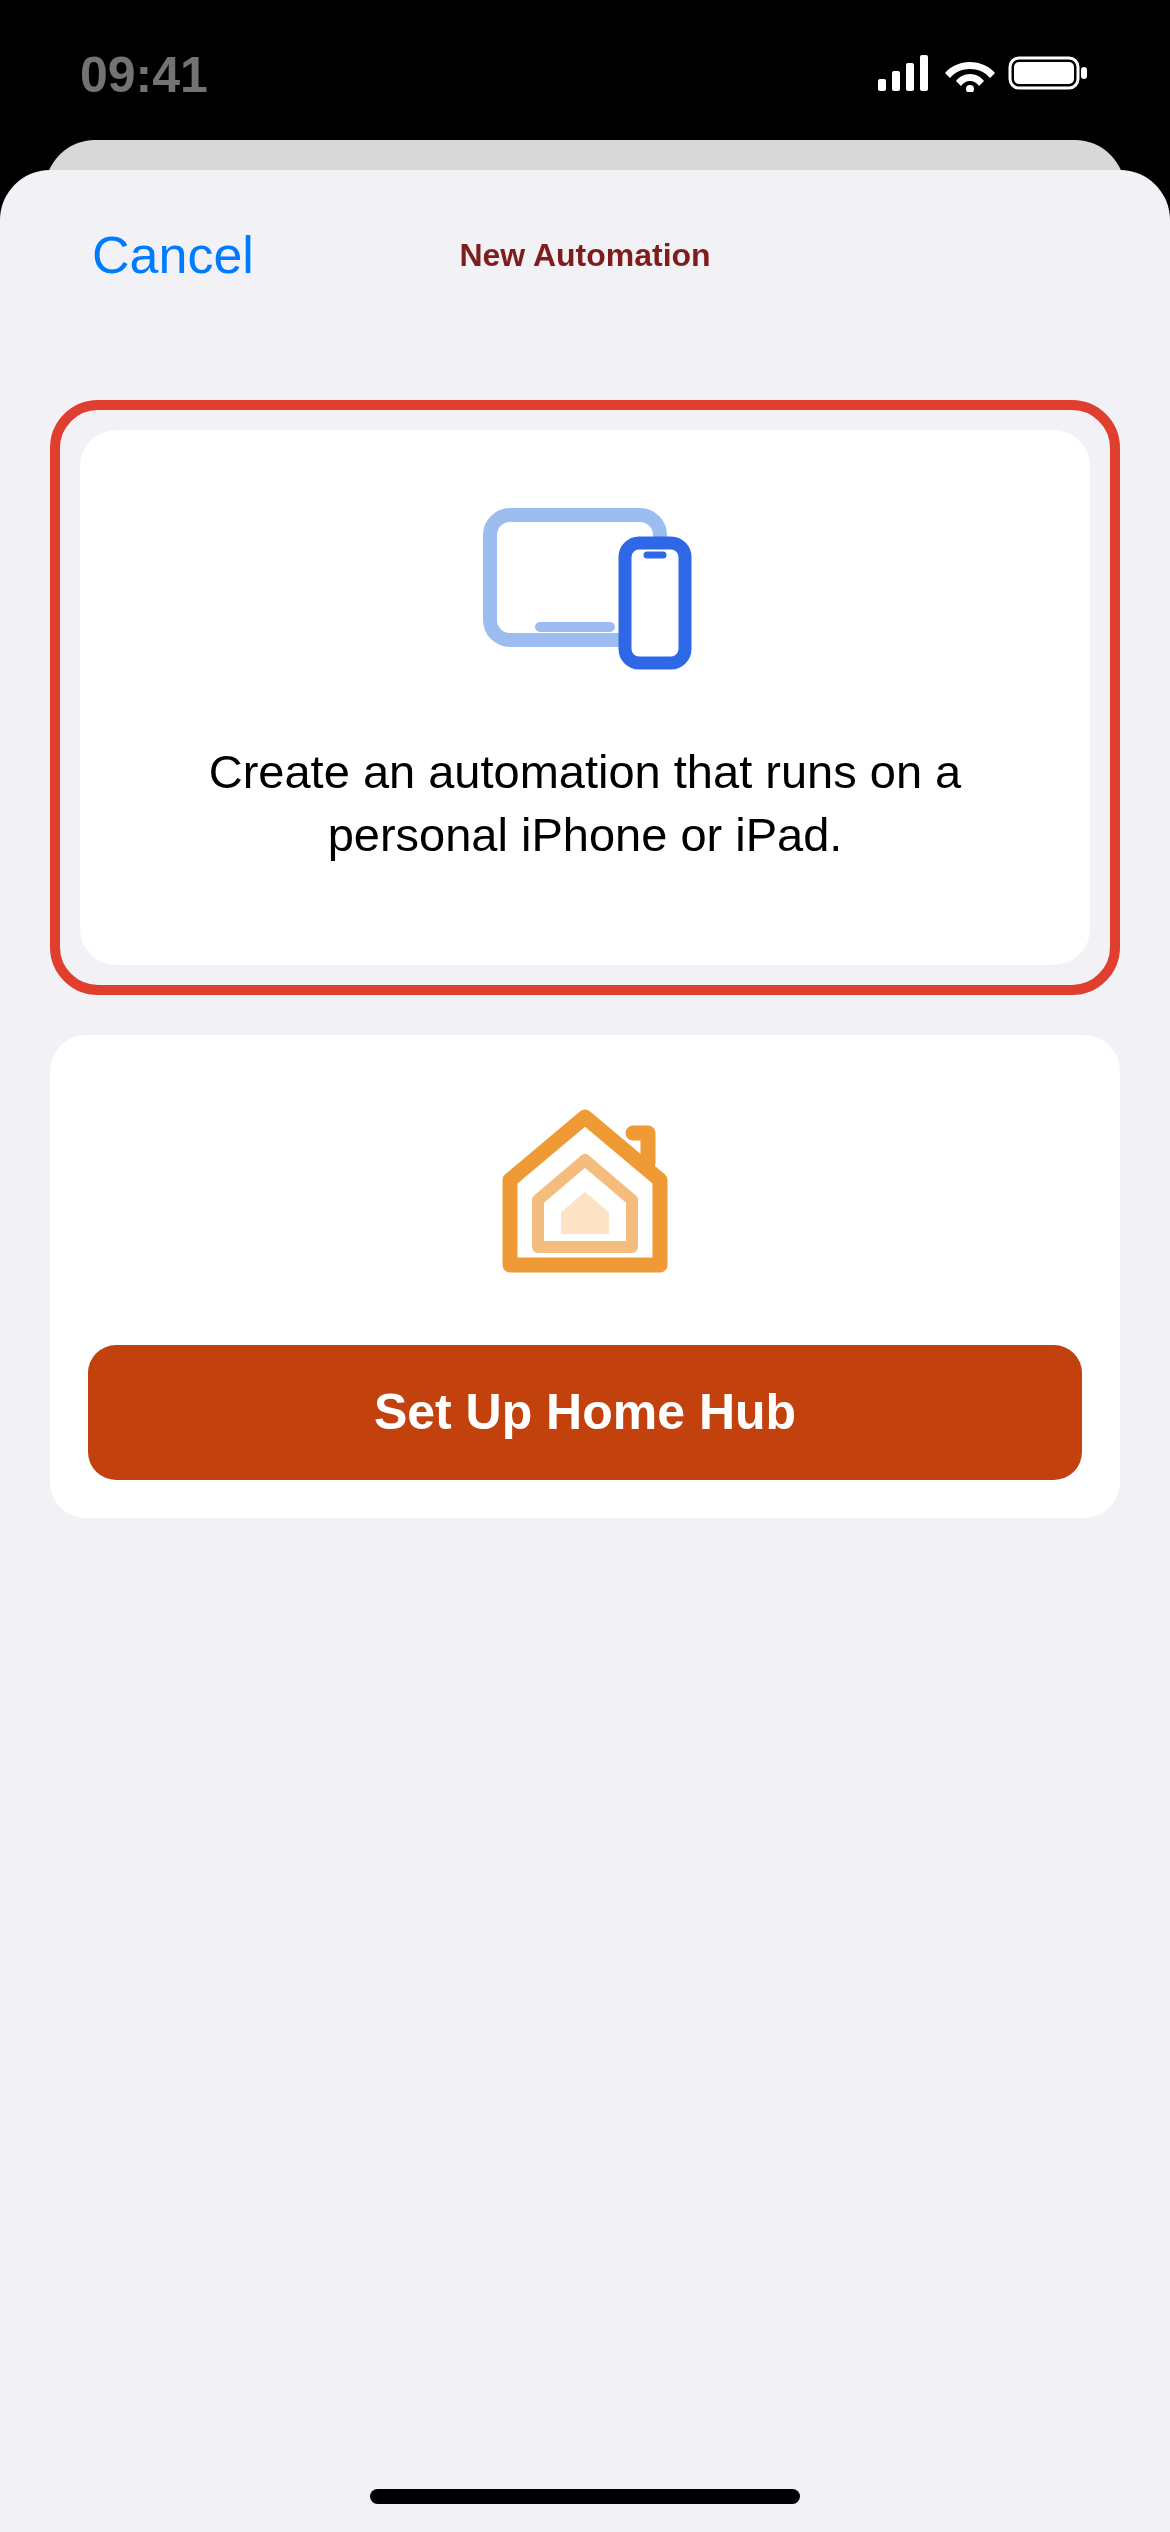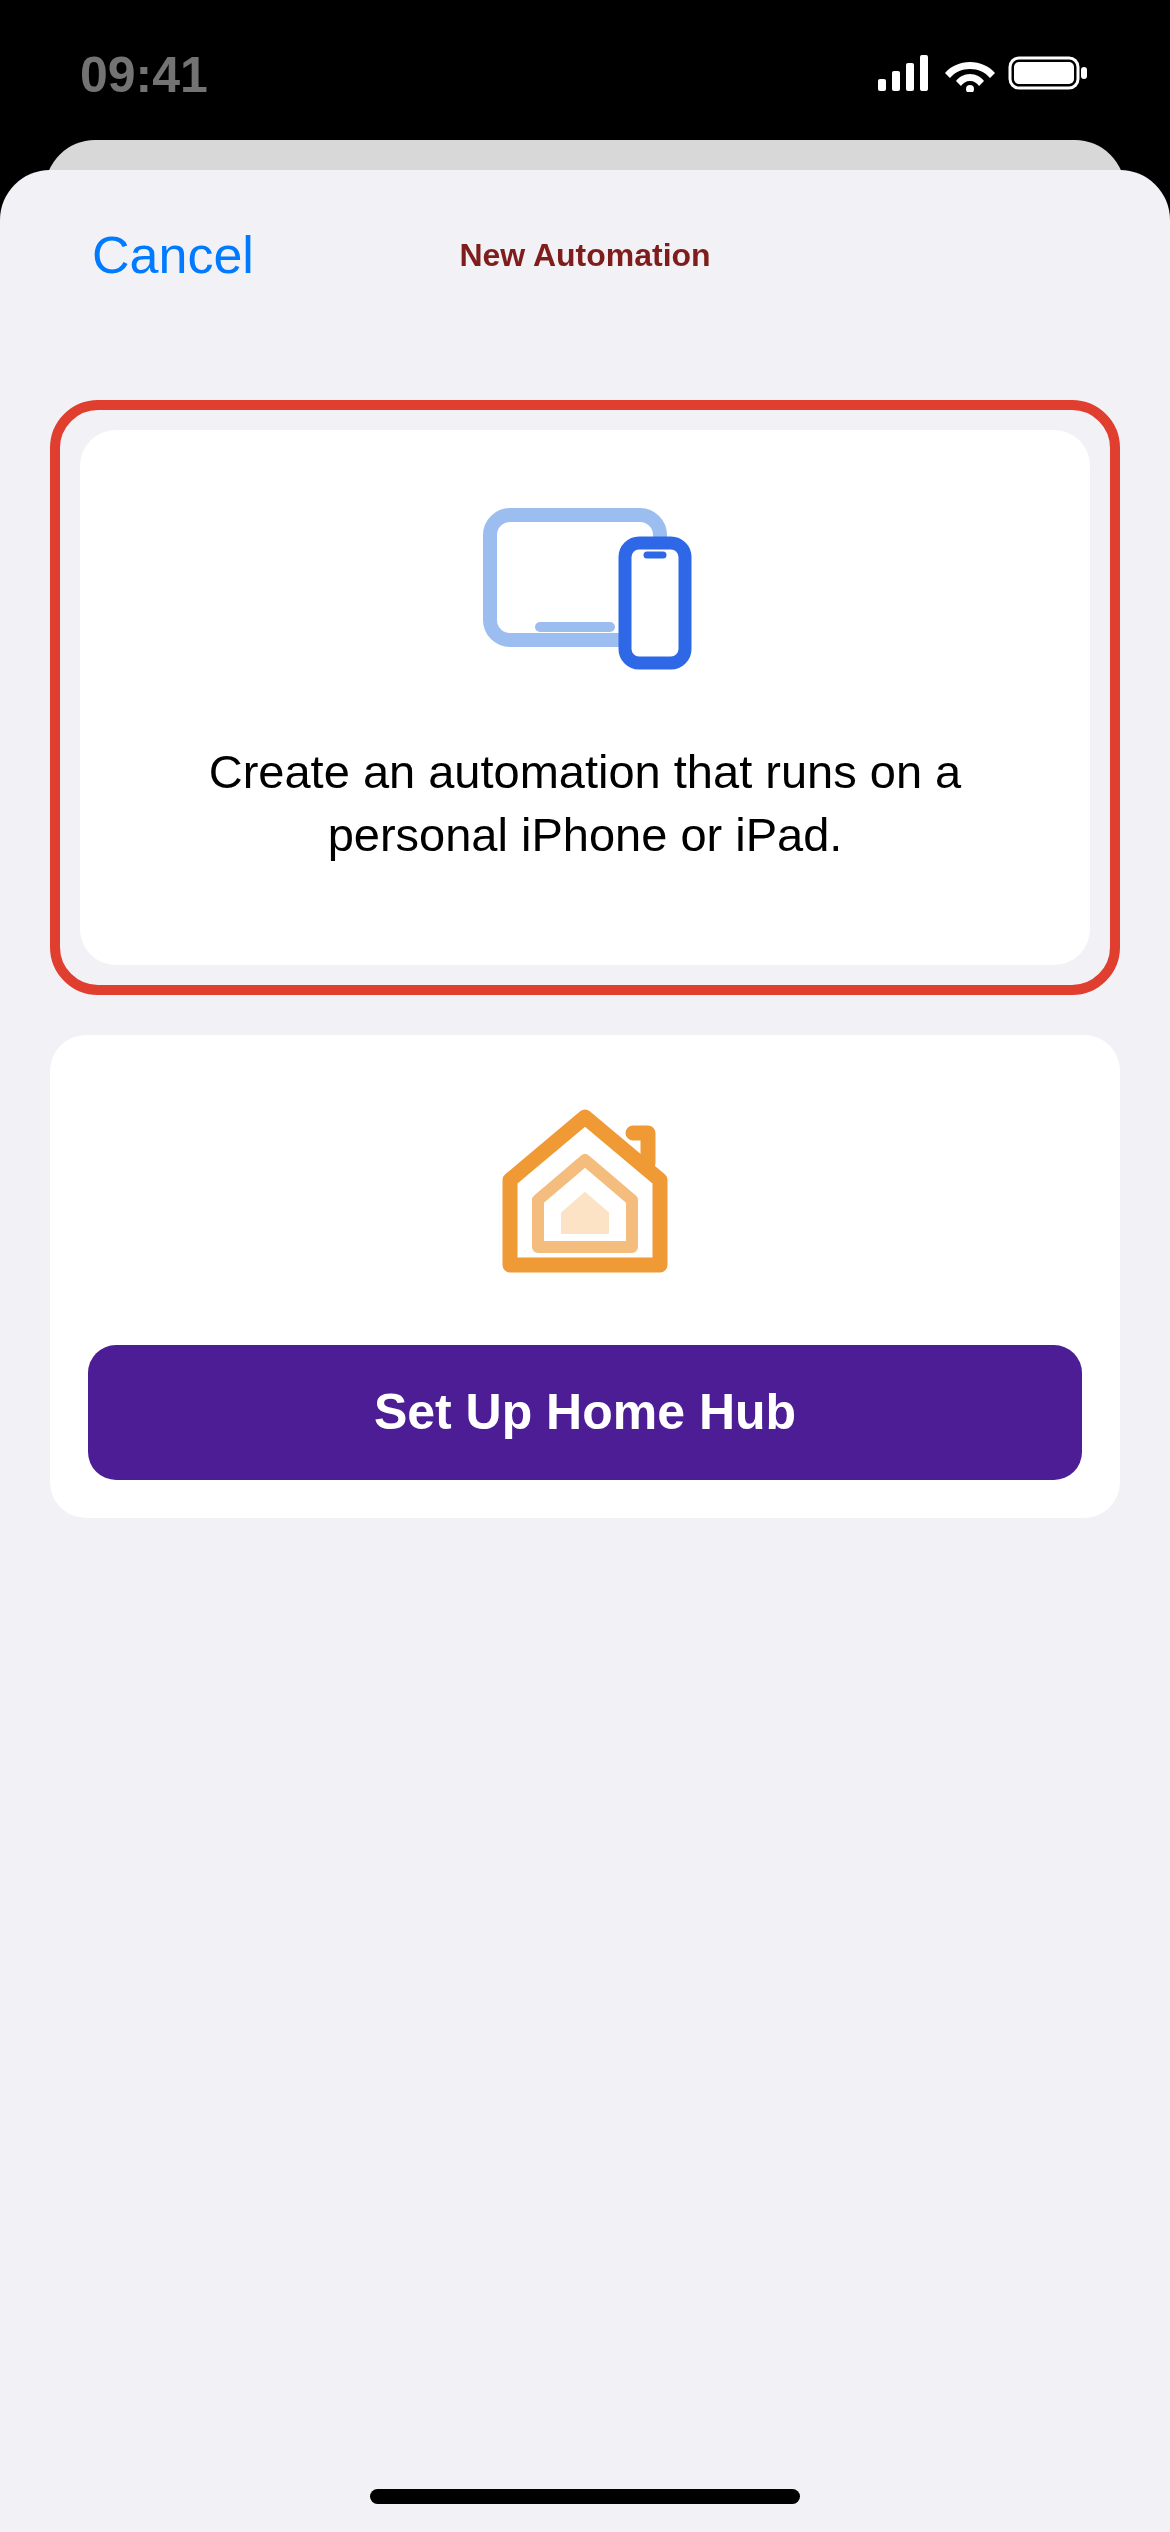--- a/index.html
+++ b/index.html
@@ -108,21 +108,21 @@
       border-radius: 28px;
       border: none;
       color: #fff;
       font-size: 50px;
       font-weight: 600;
       display: flex;
       align-items: center;
       justify-content: center;
     }
     .btn-blue { background: #3779f6; }
-    .btn-orange { background: #4c1d95; text-align: center; }
+    .btn-orange { background: #c2410c; text-align: center; }
     .second-card-wrapper {
       margin-top: 40px;
     }
     .home-indicator {
       position: absolute;
       bottom: 28px;
       left: 50%;
       transform: translateX(-50%);
       width: 430px;
       height: 15px;

